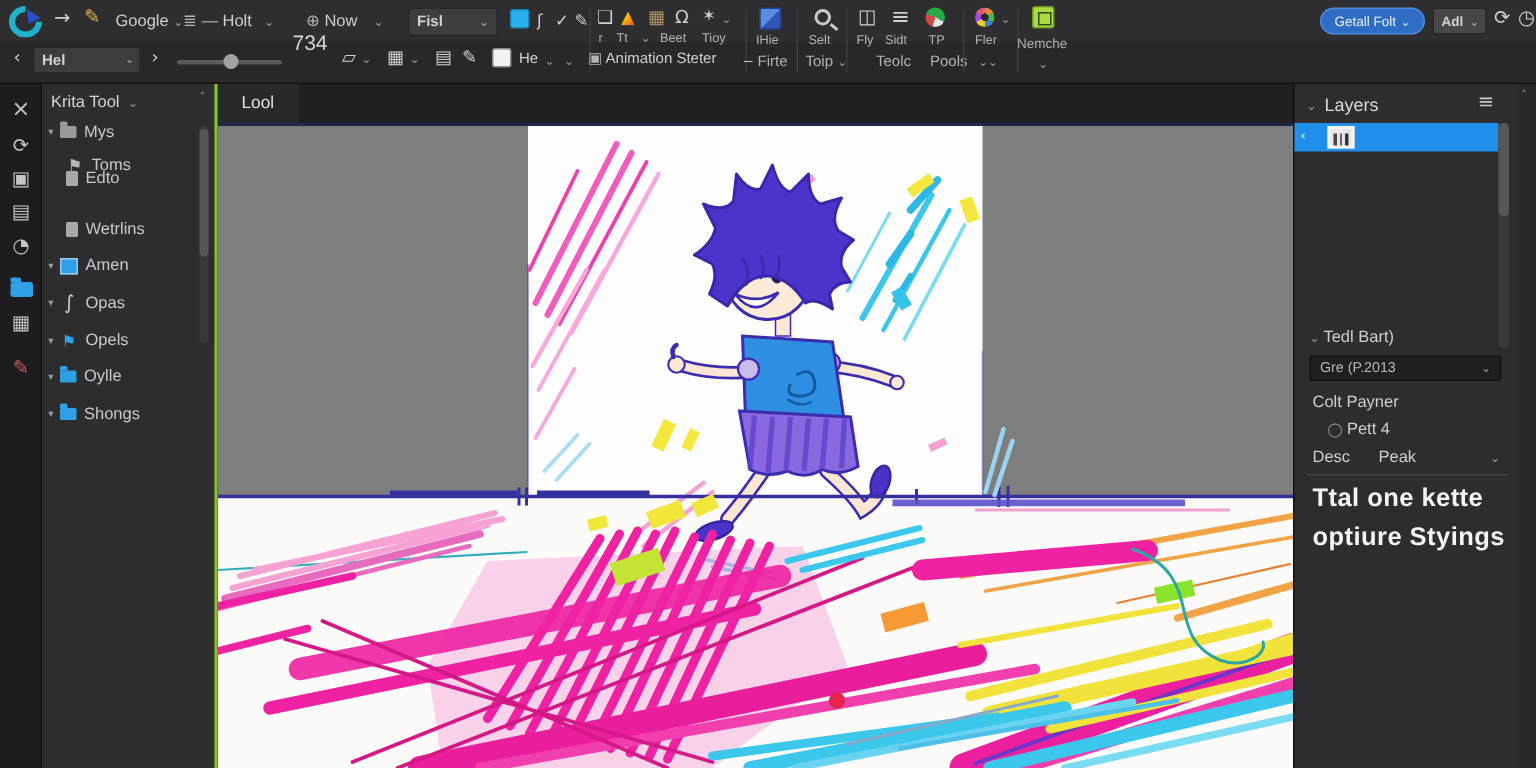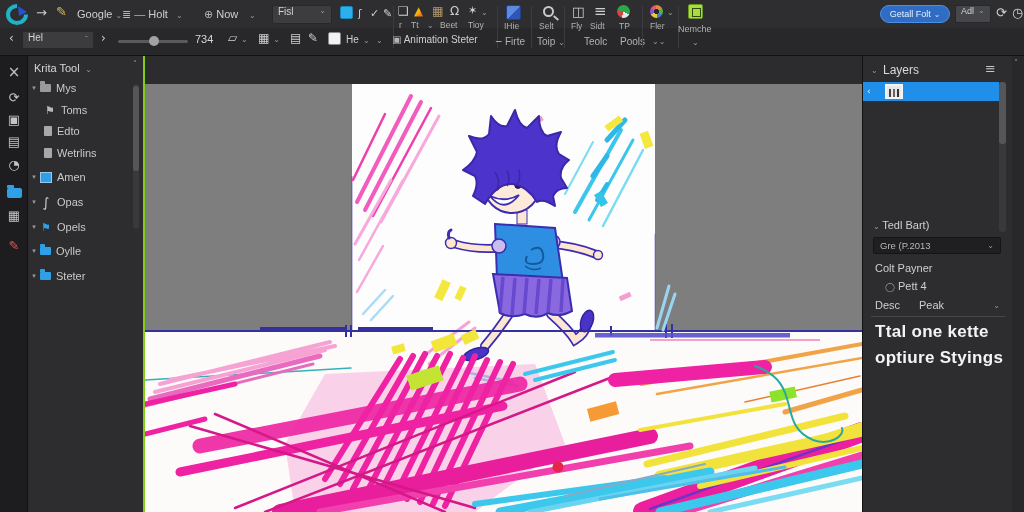--- a/index.html
+++ b/index.html
@@ -14,21 +14,21 @@
 
   
   #topbar { position:absolute; left:0; top:0; width:1024px; height:56px;
     background:linear-gradient(#2e2e30 0 28px, #28282a 28px 100%);
     border-bottom:1px solid #121214; z-index:5; }
   .tb { position:absolute; font-size:10px; color:#cfcfcf; white-space:nowrap; }
   .cap { position:absolute; font-size:8.5px; color:#b2b2b2; white-space:nowrap; }
   .chev { font-family:"DejaVu Sans",sans-serif; font-size:8px; color:#9a9a9a; }
   .vsep { position:absolute; top:6px; width:1px; height:42px; background:#3c3c3e; }
   .box { position:absolute; background:#3d3d3f; border:1px solid #28282a; border-radius:2px;
-    display:flex; padding:0 5px; gap:4px; font-size:10px; color:#d2d2d2; }
+    display:flex; align-items:center; padding:0 5px; gap:4px; font-size:10px; color:#d2d2d2;font-weight:bold; }
   .pill { position:absolute; background:#2f6cc4; border:1px solid #4c8fe0; border-radius:9px;
     display:flex; align-items:center; justify-content:center; gap:3px; font-size:9px; color:#eaf2fc; }
   .swatch { position:absolute; border-radius:2px; }
   .lens { position:absolute; width:11px; height:11px; border:2px solid #c9c9c9; border-radius:50%; }
   .lens::after { content:""; position:absolute; left:8px; top:9px; width:6px; height:2px;
     background:#c9c9c9; transform:rotate(40deg); }
   .tri-grad { background:linear-gradient(135deg,#34a853,#fbbc05,#ea4335);
     -webkit-background-clip:text; background-clip:text; color:transparent; }
   .sphere { position:absolute; width:13px; height:13px; border-radius:50%;
     background:conic-gradient(#2aa84a 0 33%, #e8e8e8 33% 55%, #d84444 55% 80%, #2aa84a 80% 100%); }
@@ -204,21 +204,21 @@
     <span class="tb glyph" style="left:1012px;top:6px;font-size:13px">◷</span>
 
     <span class="tb glyph" style="left:9px;top:32px;font-size:12px">‹</span>
     <span class="box" style="left:22px;top:31px;width:72px;height:18px;background:#3c3c3e">
       <span>Hel</span>
       <span class="chev" style="margin-left:auto">-</span>
     </span>
     <span class="tb glyph" style="left:101px;top:32px;font-size:12px">›</span>
     <span class="slider-track" style="left:118px;top:40px;width:70px"></span>
     <span class="slider-knob" style="left:149px;top:36px"></span>
-    <span class="tb" style="left:195px;top:33px;font-size:11px;color:#d6d6d6">734</span>
+    <span class="tb" style="left:195px;top:20px;font-size:14px;color:#d6d6d6">734</span>
     <span class="tb glyph" style="left:228px;top:32px;font-size:12px">▱ <span class="chev">⌄</span></span>
     <span class="tb glyph" style="left:258px;top:32px;font-size:12px">▦ <span class="chev">⌄</span></span>
     <span class="tb glyph" style="left:290px;top:32px;font-size:12px">▤</span>
     <span class="tb glyph" style="left:308px;top:32px;font-size:12px">✎</span>
     <span class="swatch" style="left:328px;top:32px;width:13px;height:13px;background:#f2f2f2;border:1px solid #8a8a8c"></span>
     <span class="tb" style="left:346px;top:34px">He</span>
     <span class="cap chev" style="left:363px;top:36px">⌄</span>
     <span class="cap chev" style="left:376px;top:36px">⌄</span>
     <span class="tb" style="left:392px;top:34px">
       <span class="glyph" style="font-size:10px;color:#b4b4b4">▣</span>
@@ -247,21 +247,21 @@
 
     <div class="lp-item" style="top:22px">
       <span class="lp-tri">▾</span>
       <span class="fico"></span>
       <span class="lp-label">Mys</span>
     </div>
     <div class="lp-item" style="top:44px;padding-left:16px">
       <span class="gl-ic">⚑</span>
       <span class="lp-label">Toms</span>
     </div>
-    <div class="lp-item" style="top:65px;padding-left:16px">
+    <div class="lp-item" style="top:53px;padding-left:16px">
       <span class="doc"></span>
       <span class="lp-label">Edto</span>
     </div>
     <div class="lp-item" style="top:87px;padding-left:16px">
       <span class="doc"></span>
       <span class="lp-label">Wetrlins</span>
     </div>
     <div class="lp-item" style="top:111px">
       <span class="lp-tri">▾</span>
       <span class="img-ic"></span>
@@ -278,28 +278,33 @@
       <span class="lp-label">Opels</span>
     </div>
     <div class="lp-item" style="top:185px">
       <span class="lp-tri">▾</span>
       <span class="fico blue"></span>
       <span class="lp-label">Oylle</span>
     </div>
     <div class="lp-item" style="top:210px">
       <span class="lp-tri">▾</span>
       <span class="fico blue"></span>
-      <span class="lp-label">Steter</span>
+      <span class="lp-label">Shongs</span>
     </div>
 
     <span class="scroll" style="right:4px;top:28px;width:6px;height:145px"></span>
     <span class="thumbbar" style="right:4px;top:30px;width:6px;height:85px"></span>
   </div>
 
   <div id="canvas-area">
+    <div id="tabbar">
+      <span class="tab">
+        <span>Lool</span>
+      </span>
+    </div>
 
     <svg id="artwork" width="717" height="428" viewBox="0 0 717 428">
 
       <g>
         <rect width="717" height="428" fill="#7e7e7e"></rect>
         <rect x="207" y="0" width="303" height="248" fill="#fdfdfd"></rect>
         <rect x="0" y="246" width="717" height="182" fill="#fcfbfa"></rect>
         <path d="M207 92 V246" stroke="#4038b0" stroke-width="1.2" opacity="0.5"></path>
         <path d="M510 150 V246" stroke="#4038b0" stroke-width="1.2" opacity="0.4"></path>
       </g>

